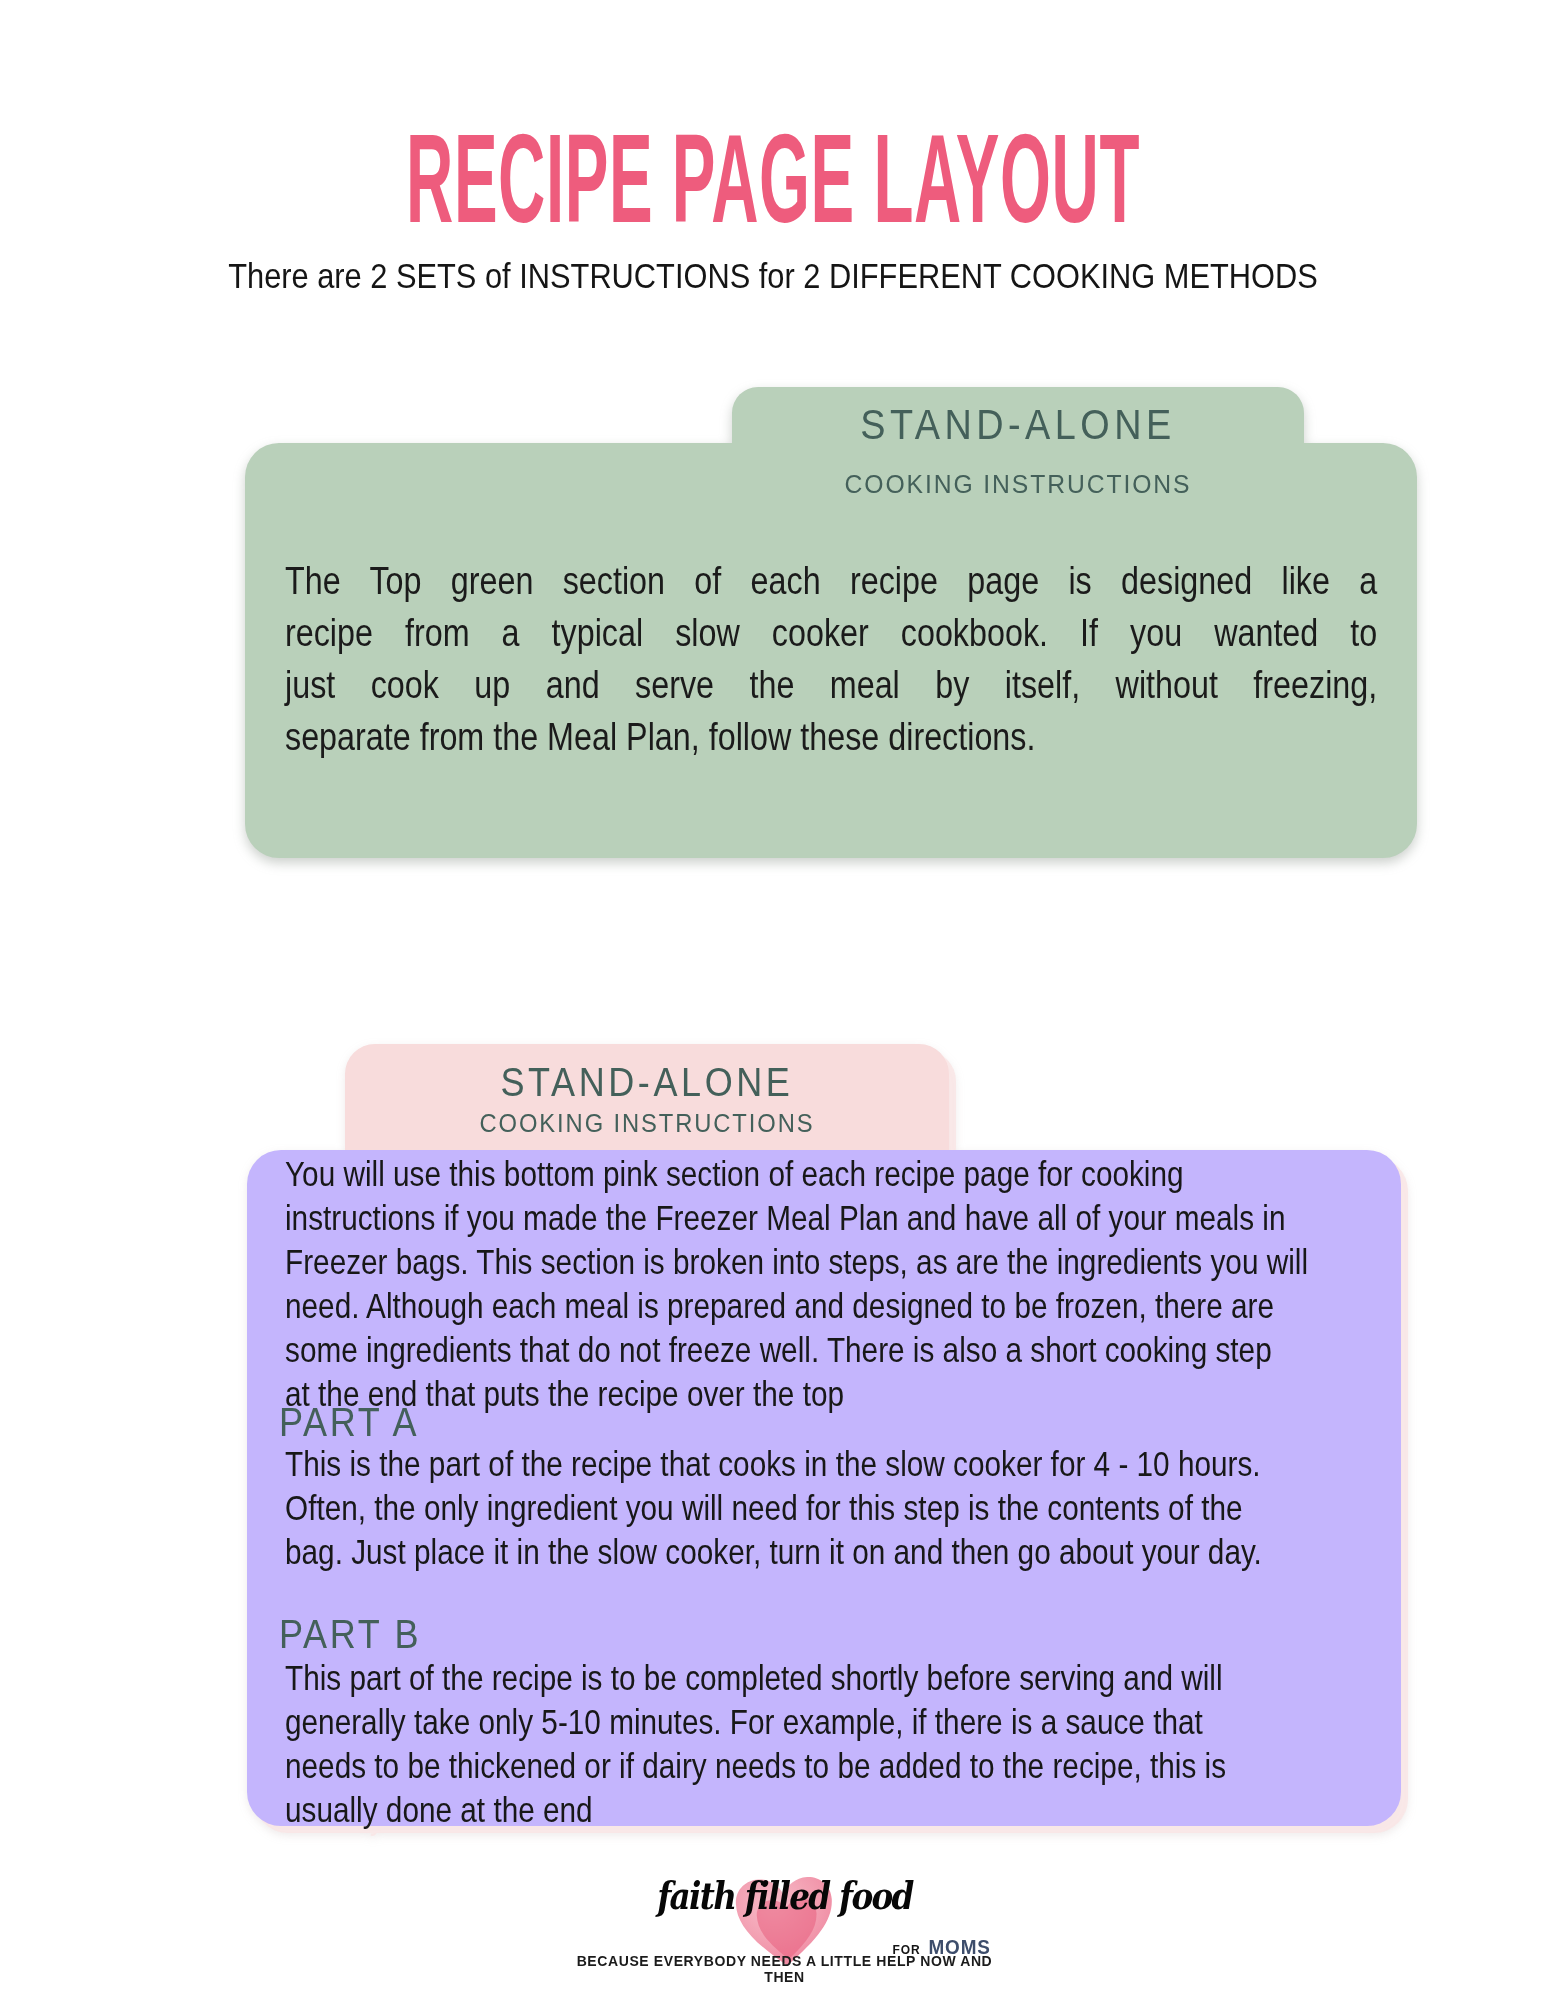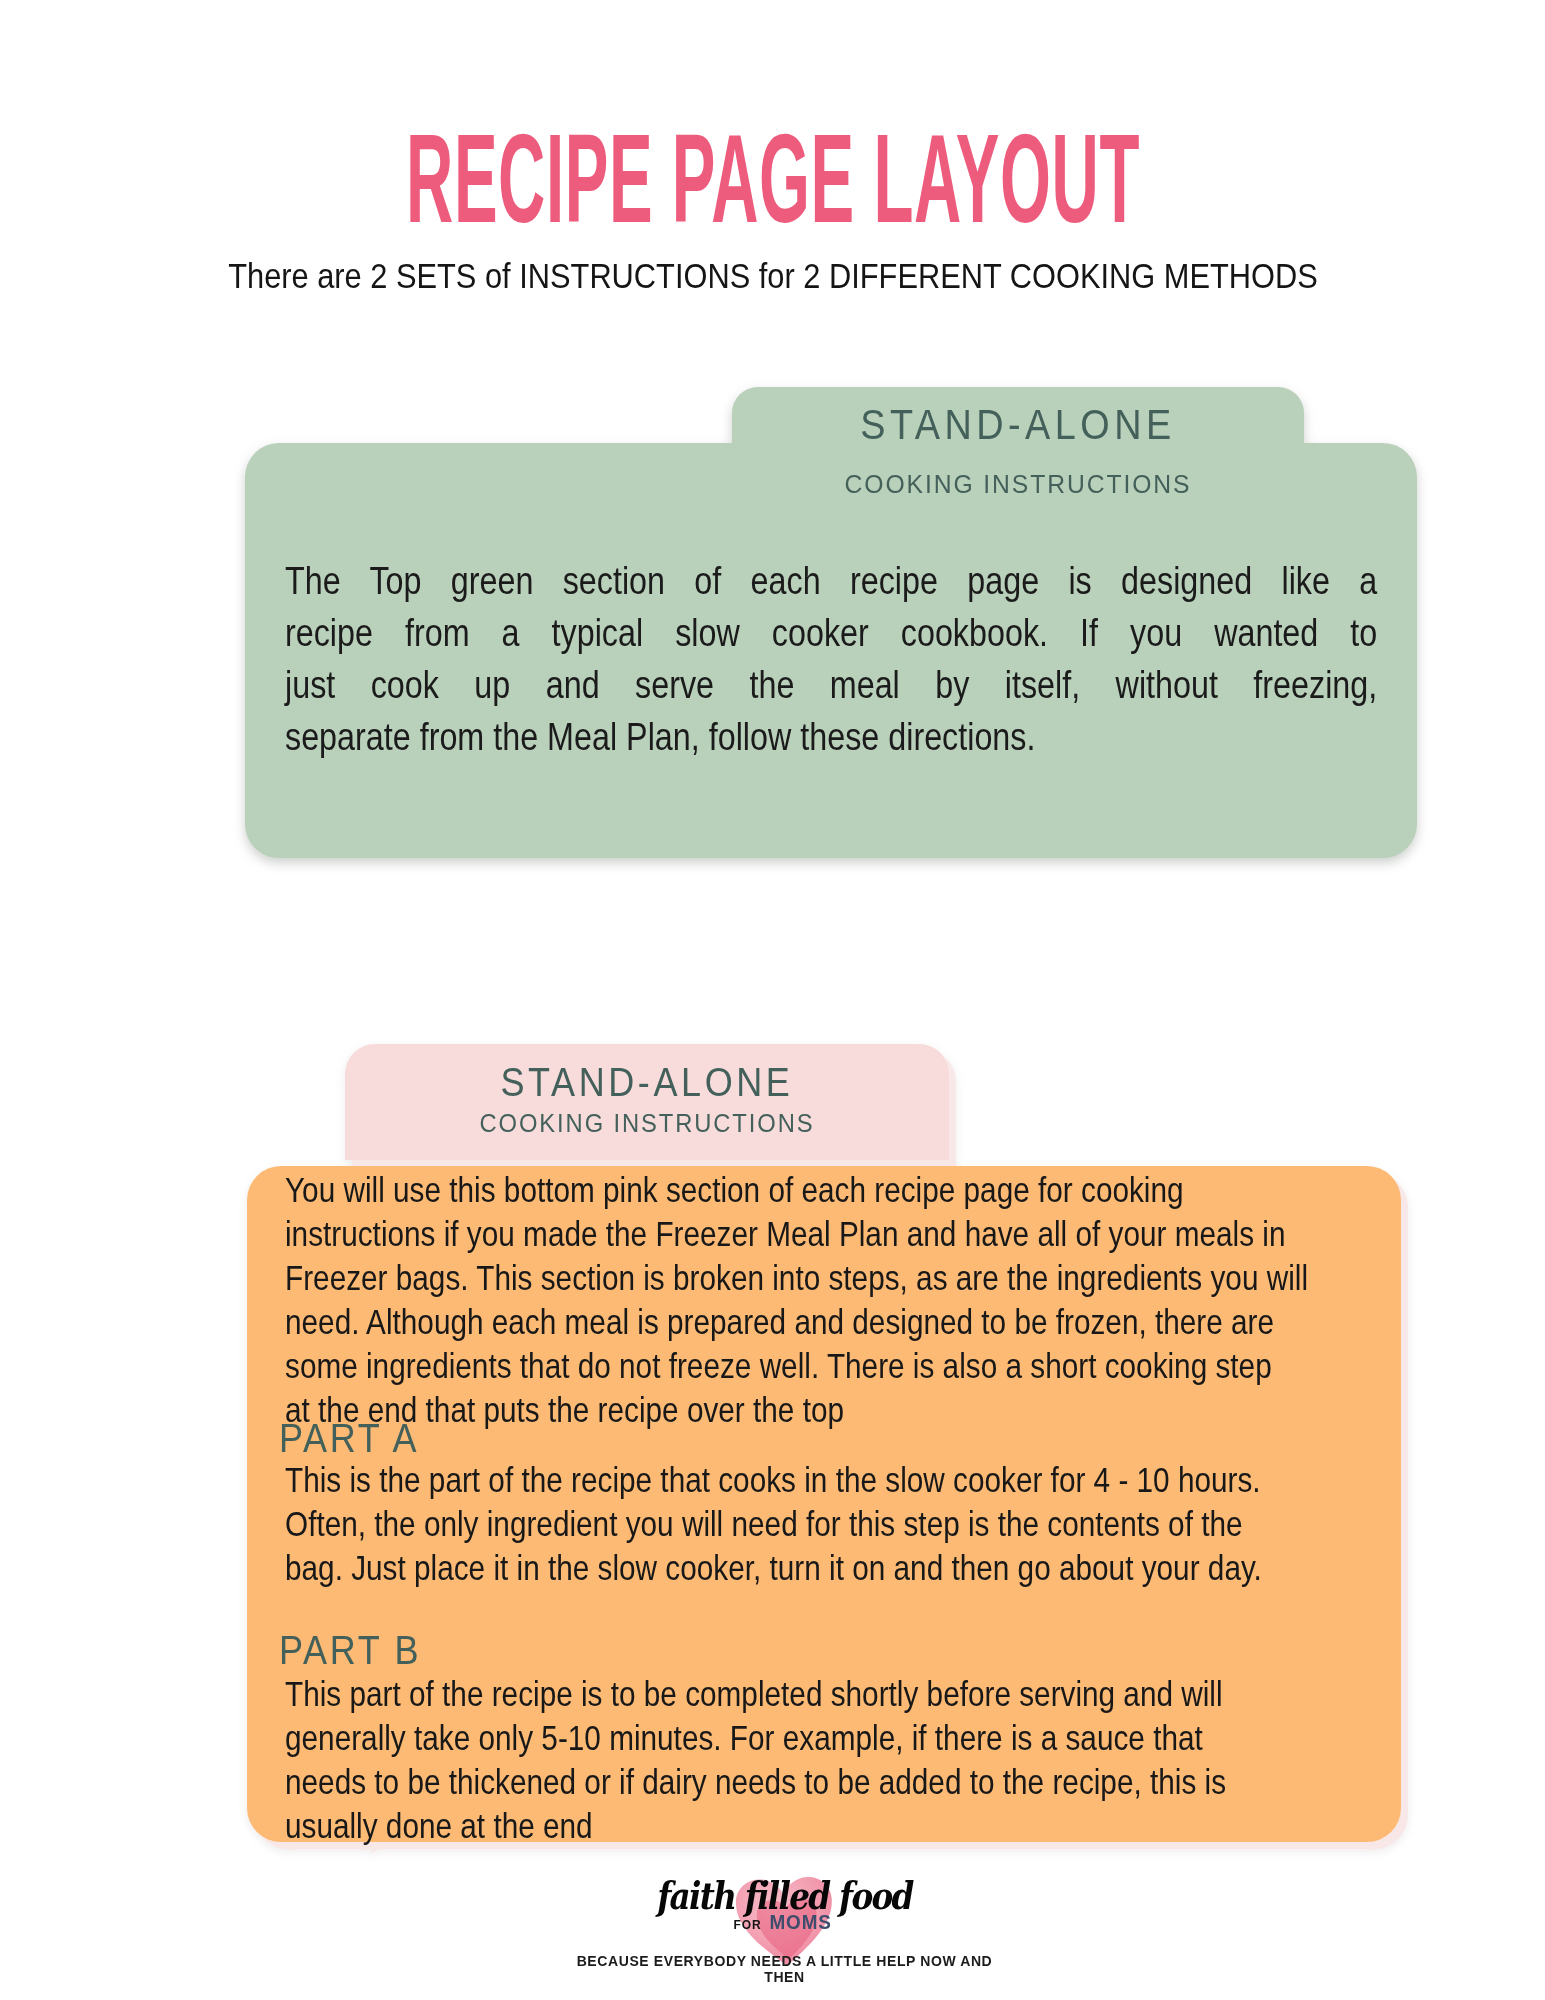--- a/index.html
+++ b/index.html
@@ -39,42 +39,42 @@
   .jlines > div { text-align:justify; text-align-last:justify; }
   .jlines > div:last-child { text-align-last:left; }
 
   .section-pink { position:absolute; left:180px; top:1150px; width:1154px; height:676px;
                   filter:drop-shadow(7px 7px 0 rgba(249,231,231,0.9)) drop-shadow(0 3px 4px rgba(160,140,140,0.18)); }
   .sp-tab  { position:absolute; left:98px; top:-106px; width:604px; height:116px;
              background:#f8dcdc; border-radius:30px 30px 0 0; }
   .sp-tab .tab-title { padding-top:16px; font-size:40px; letter-spacing:4px; transform:scaleX(0.9); }
   .sp-tab .tab-sub   { margin-top:4px; text-align:center; color:#44605a;
                        font-size:25px; letter-spacing:2px; transform:scaleX(0.95); }
-  .sp-body { position:absolute; left:0; top:16px; width:100%; height:100%;
-             background:#fdba74; border-radius:34px; }
+  .sp-body { position:absolute; left:0; top:0; width:100%; height:100%;
+             background:#c4b5fd; border-radius:34px; }
   .pink-lines { position:absolute; left:38px; width:1340px;
                 transform:scaleX(0.85); transform-origin:0 0;
                 font-size:35px; line-height:44px; color:#181818; }
   .sp-intro  { top:2px; }
   .pa-lines  { top:292px; }
   .pb-lines  { top:506px; }
   .part-heading { position:absolute; left:32px; font-size:40px; line-height:44px;
                   letter-spacing:3px; color:#44605a; transform:scaleX(0.9); transform-origin:0 0; }
   .pa-head { top:250px; }
   .pb-head { top:462px; }
 
   
   .logo { position:absolute; top:1872px; left:0; width:100%;padding-left:22px; }
   .logo-inner { position:relative; width:420px; height:100px; margin:0 auto; transform:translateX(-10px); }
   .heart-icon { position:absolute; left:50%; top:4px; transform:translateX(-50%) rotate(-3deg); }
   .logo-script { position:absolute; top:4px; left:0; width:100%; text-align:center;
                  font-family:"DejaVu Serif","Liberation Serif",serif; font-style:italic; font-weight:bold;
                  font-size:38px; line-height:40px; letter-spacing:-2px; color:#070707;
                  transform:scaleX(0.86); }
-  .logo-for-moms { position:absolute; top:38px; left:0; width:100%; text-align:center; white-space:nowrap; }
+  .logo-for-moms { position:absolute; top:63px; left:0; width:100%; text-align:right; white-space:nowrap; }
   .logo-for  { font-size:12px; letter-spacing:1px; color:#141414; font-weight:bold; }
   .logo-moms { font-size:21px; letter-spacing:1px; color:#3d4d6b; font-weight:bold; transform:scaleX(0.9); display:inline-block; }
   .logo-tagline { position:absolute; top:81px; left:0; width:100%; text-align:center;
                   font-size:14px; letter-spacing:0.6px; font-weight:bold; color:#1b1b1b; }
 </style>
 </head>
 <body>
 
 <div class="page">
 

